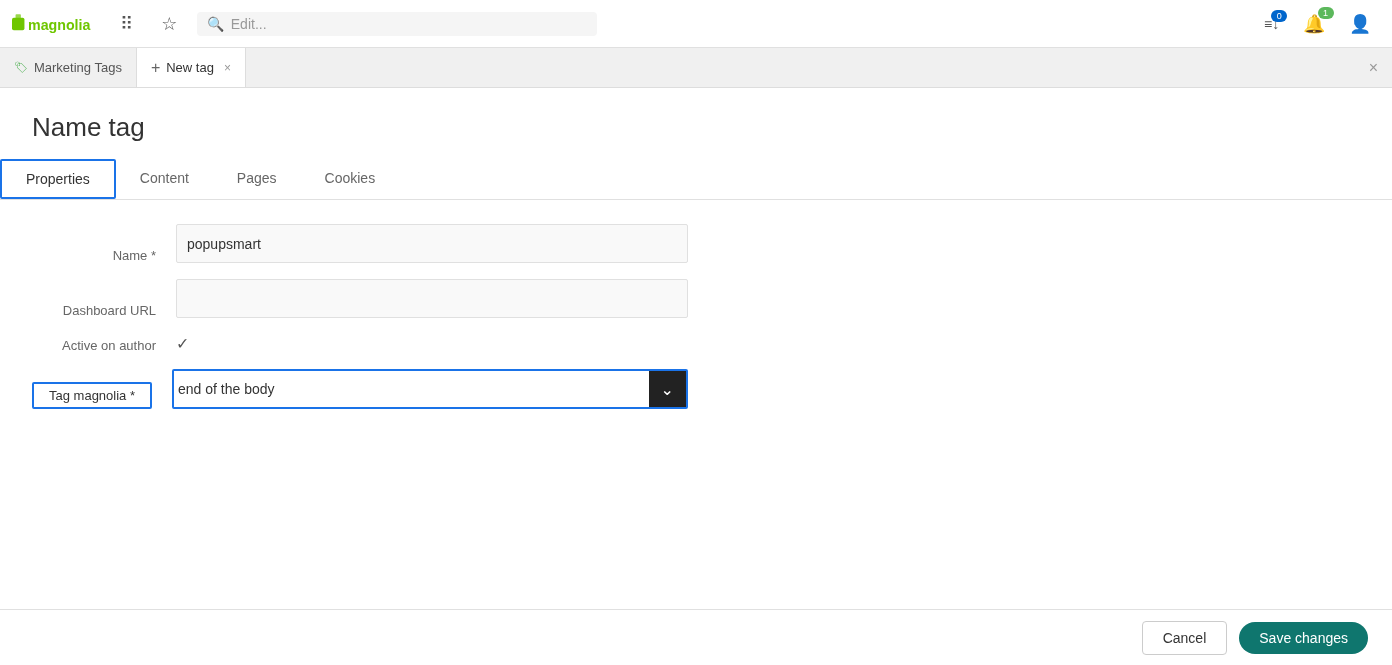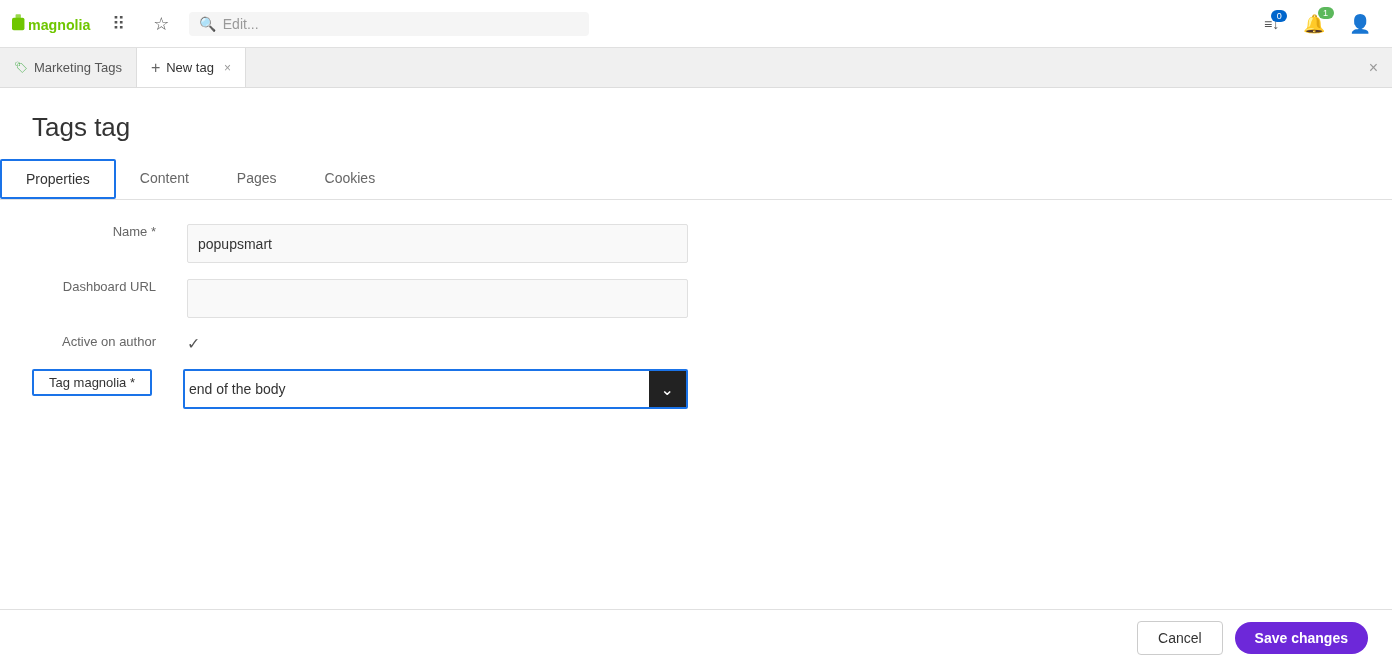--- a/index.html
+++ b/index.html
@@ -11,20 +11,21 @@
       align-items: center;
       height: 48px;
       background: #fff;
       border-bottom: 1px solid #e0e0e0;
       padding: 0 12px;
       gap: 12px;
     }
     .logo {
       display: flex;
       align-items: flex-end;
+      margin-right: 8px;
     }
     .logo svg { width: 80px; height: 28px; }
     .topbar-icon-btn {
       background: none;
       border: none;
       cursor: pointer;
       padding: 4px 8px;
       color: #555;
       font-size: 18px;
       display: flex;
@@ -162,23 +163,23 @@
       font-weight: 500;
     }
 
     
     .form-area {
       padding: 24px 32px;
       max-width: 720px;
     }
     .form-row {
       display: flex;
-      align-items: flex-start;
+      align-items: flex-end;
       margin-bottom: 16px;
-      gap: 15px;
+      gap: 4px;
     }
     .form-label {
       width: 140px;
       min-width: 140px;
       font-size: 13px;
       color: #666;
       text-align: right;
       padding-right: 16px;
     }
     .form-input {
@@ -248,28 +249,28 @@
     .btn-cancel {
       background: #fff;
       border: 1px solid #ccc;
       border-radius: 4px;
       padding: 8px 20px;
       font-size: 14px;
       cursor: pointer;
       color: #333;
     }
     .btn-save {
-      background: #6d28d9;
+      background: #0f766e;
       color: #fff;
       border: none;
       border-radius: 20px;
       padding: 8px 20px;
       font-size: 14px;
       cursor: pointer;
-      font-weight: 700;
+      font-weight: 400;
     }
 
     .subtabs-container {
       display: flex;
       border-bottom: 1px solid #e0e0e0;
     }
   </style>
 </head>
 <body>
 
@@ -315,21 +316,21 @@
     <span class="tab-plus">+</span>
     <span>New tag</span>
     <span class="tab-close">×</span>
   </div>
   <button class="window-close">
     <span>×</span>
   </button>
 </div>
 
 <div class="main">
-  <h1 class="page-title">Tags tag</h1>
+  <h1 class="page-title">Name tag</h1>
 
   <div class="subtabs-container">
     <div style="border: 2px solid #1a73e8; border-radius: 2px; display: inline-flex;">
       <button class="subtab active" style="border-bottom: none; color: #333; font-weight: 500; background: #fff;">Properties</button>
     </div>
     <button class="subtab">Content</button>
     <button class="subtab">Pages</button>
     <button class="subtab">Cookies</button>
   </div>
 

